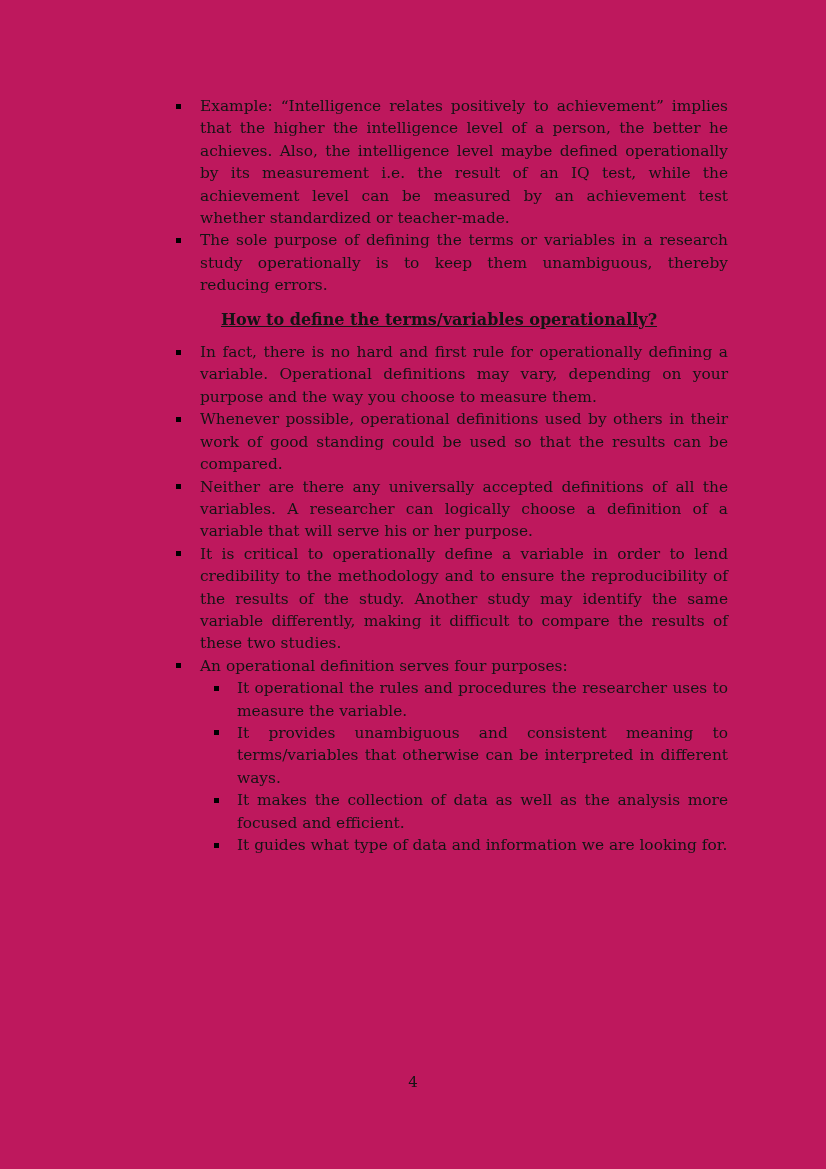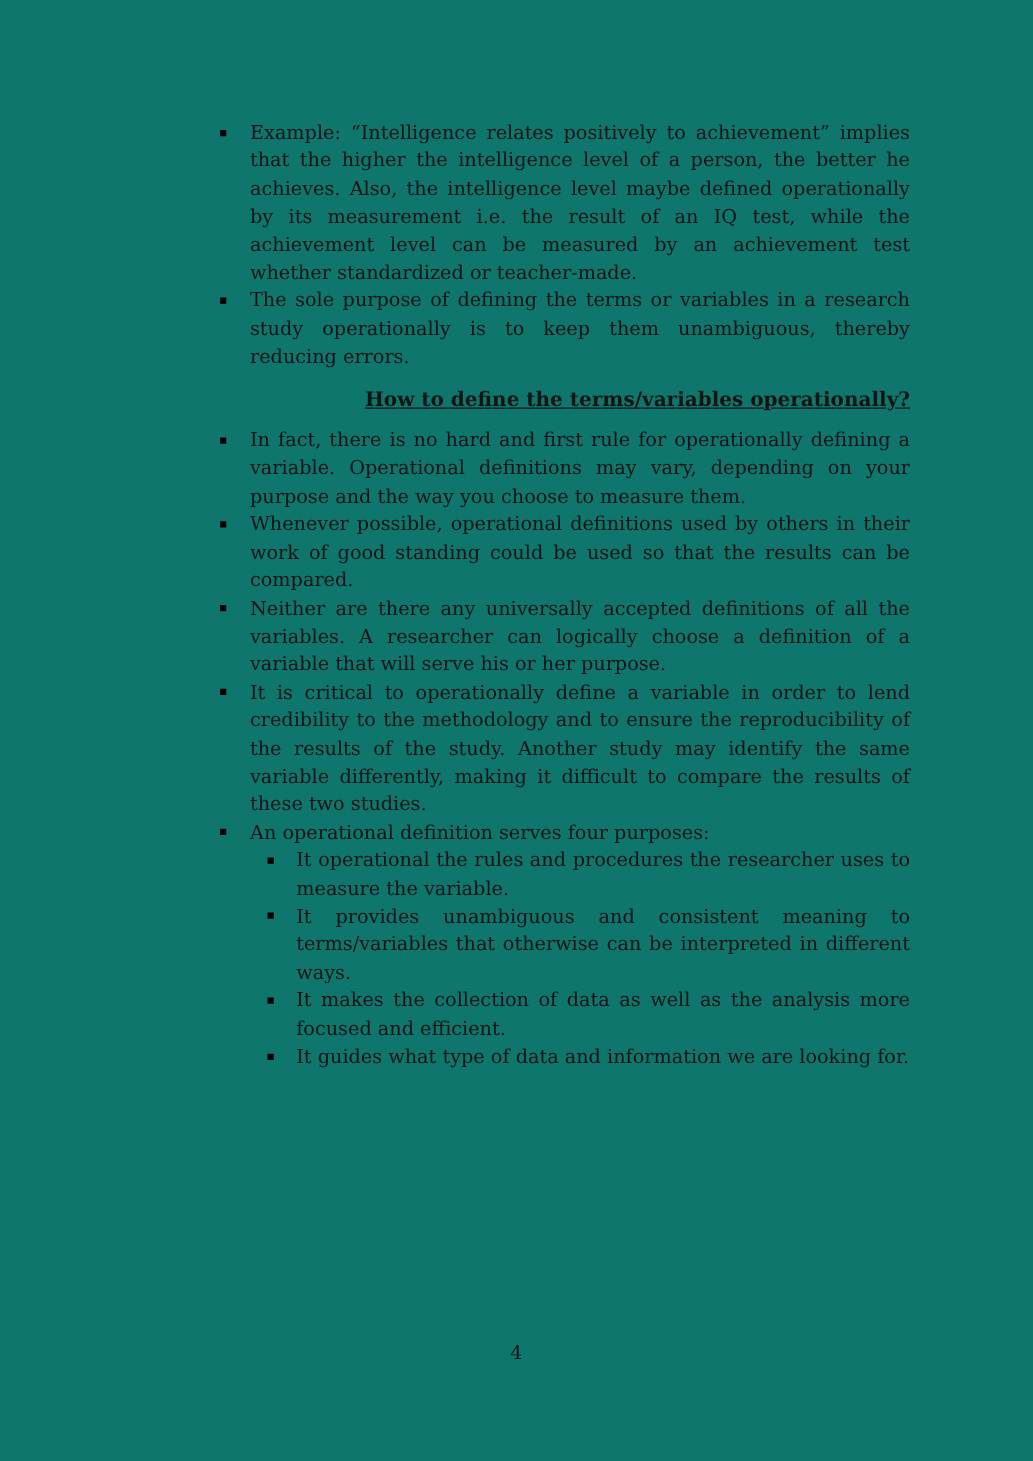--- a/index.html
+++ b/index.html
@@ -4,21 +4,21 @@
 <style>
   html, body {
     margin: 0;
     padding: 0;
     background: #ffffff;
   }
   .page {
     position: relative;
     width: 826px;
     height: 1169px;
-    background: #0f766e;
+    background: #be185d;
     font-family: "DejaVu Serif", "Liberation Serif", serif;
     color: #141414;
     overflow: hidden;
   }
   .content {
     position: absolute;
     left: 150px;
     top: 95px;
     width: 578px;
     font-size: 15.4px;
@@ -44,21 +44,21 @@
     background: #000000;
   }
   .ul1 > li > .sq { left: 26px; }
   .ul2 > li > .sq { left: 64px; }
   .heading {
     font-size: 16px;
     font-weight: bold;
     text-decoration: underline;
     line-height: 22.4px;
     margin: 12px 0 10px 0;
-    text-align: right;
+    text-align: center;
   }
   .heading.spaced {
     margin-top: 33px;
   }
   .page-number {
     position: absolute;
     top: 1071px;
     left: 0;
     width: 100%;
     text-align: center;

